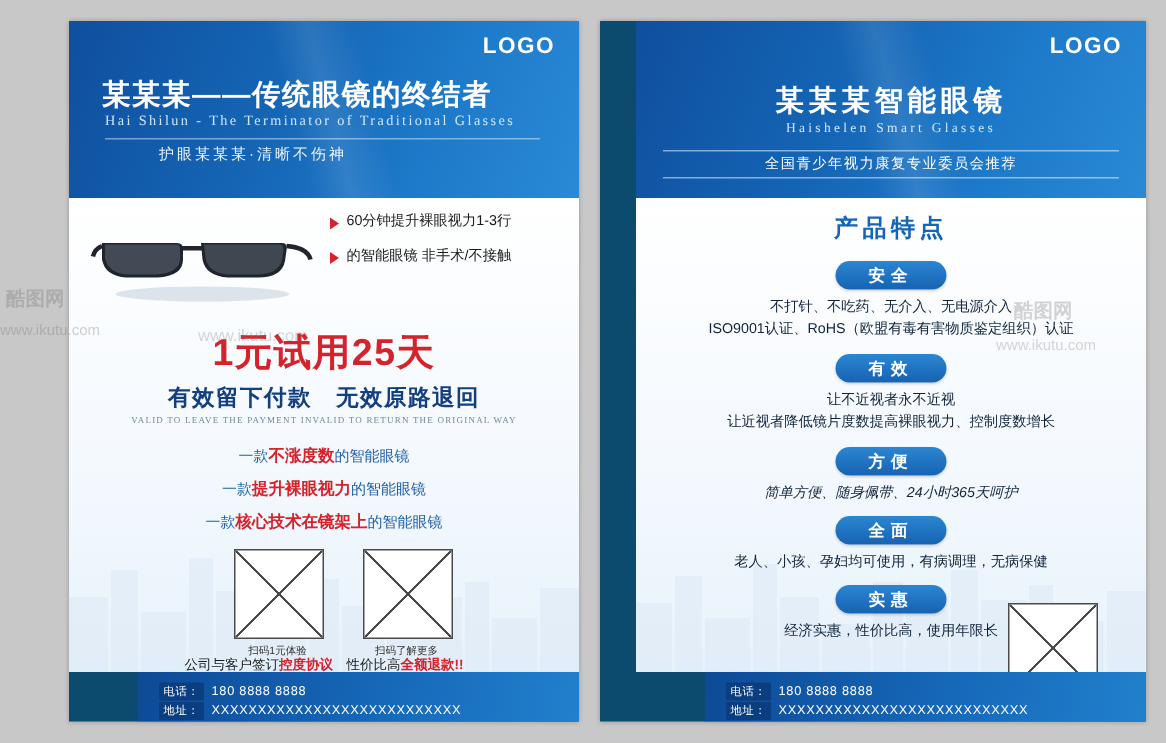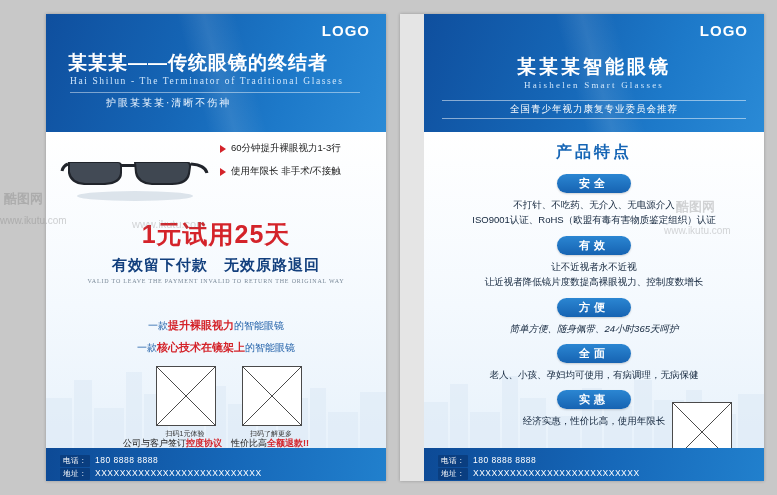--- a/index.html
+++ b/index.html
@@ -7,21 +7,21 @@
     width:777px;height:495px;
     background:#c8c8c8;
     font-family:"Liberation Sans","DejaVu Sans",sans-serif;
     overflow:hidden;
   }
   .stage{position:relative;width:777px;height:495px;}
 
   
   .poster{
     position:absolute;top:14px;width:340px;height:467px;
-    background:#e5e5e5;overflow:hidden;
+    background:#0c4a6e;overflow:hidden;
     box-shadow:0 0 3px rgba(0,0,0,.25);
   }
   .poster.left{left:46px;}
   .poster.right{left:400px;padding-left:24px;}
 
   
   .head{
     position:relative;height:118px;
     background:linear-gradient(110deg,#0f4f9e 0%,#1565b5 40%,#1d79c9 70%,#2a8ad6 100%);
     overflow:hidden;
@@ -78,20 +78,21 @@
     overflow:hidden;
   }
   
   .skyline{position:absolute;left:0;right:0;bottom:0;height:120px;opacity:.5;}
 
   
   .foot{
     position:relative;height:33px;
     background:linear-gradient(100deg,#0d4a96 0%,#1668b9 55%,#2180cd 100%);
     color:#fff;
+    margin-left:46px;
   }
   .foot .row{position:absolute;left:14px;font-size:8.5px;letter-spacing:.5px;white-space:nowrap;}
   .foot .r1{top:7px;}
   .foot .r2{top:20px;}
   .foot .tag{
     display:inline-block;background:#0a3e80;color:#fff;font-size:7.5px;
     padding:1px 3px;margin-right:5px;border-radius:1px;
   }
 
   
@@ -212,28 +213,31 @@
         <path d="M8 24 Q3 26 2 31" stroke="#20242b" stroke-width="3" fill="none"></path>
       </svg>
 
       <div class="bullets">
         <div class="bullet">
           <span class="tri"></span>
           <span>60分钟提升裸眼视力1-3行</span>
         </div>
         <div class="bullet">
           <span class="tri"></span>
-          <span>使用年限长 非手术/不接触</span>
+          <span>的智能眼镜 非手术/不接触</span>
         </div>
       </div>
 
       <div class="price">1元试用25天</div>
       <div class="promise">有效留下付款　无效原路退回</div>
       <div class="promise-en">VALID TO LEAVE THE PAYMENT INVALID TO RETURN THE ORIGINAL WAY</div>
 
+      <div class="feat f1">
+        <span>一款</span><b>不涨度数</b><span>的智能眼镜</span>
+      </div>
       <div class="feat f2">
         <span>一款</span><b>提升裸眼视力</b><span>的智能眼镜</span>
       </div>
       <div class="feat f3">
         <span>一款</span><b>核心技术在镜架上</b><span>的智能眼镜</span>
       </div>
 
       <div class="qr q1">
         <div class="box"></div>
         <div class="cap">扫码1元体验</div>

